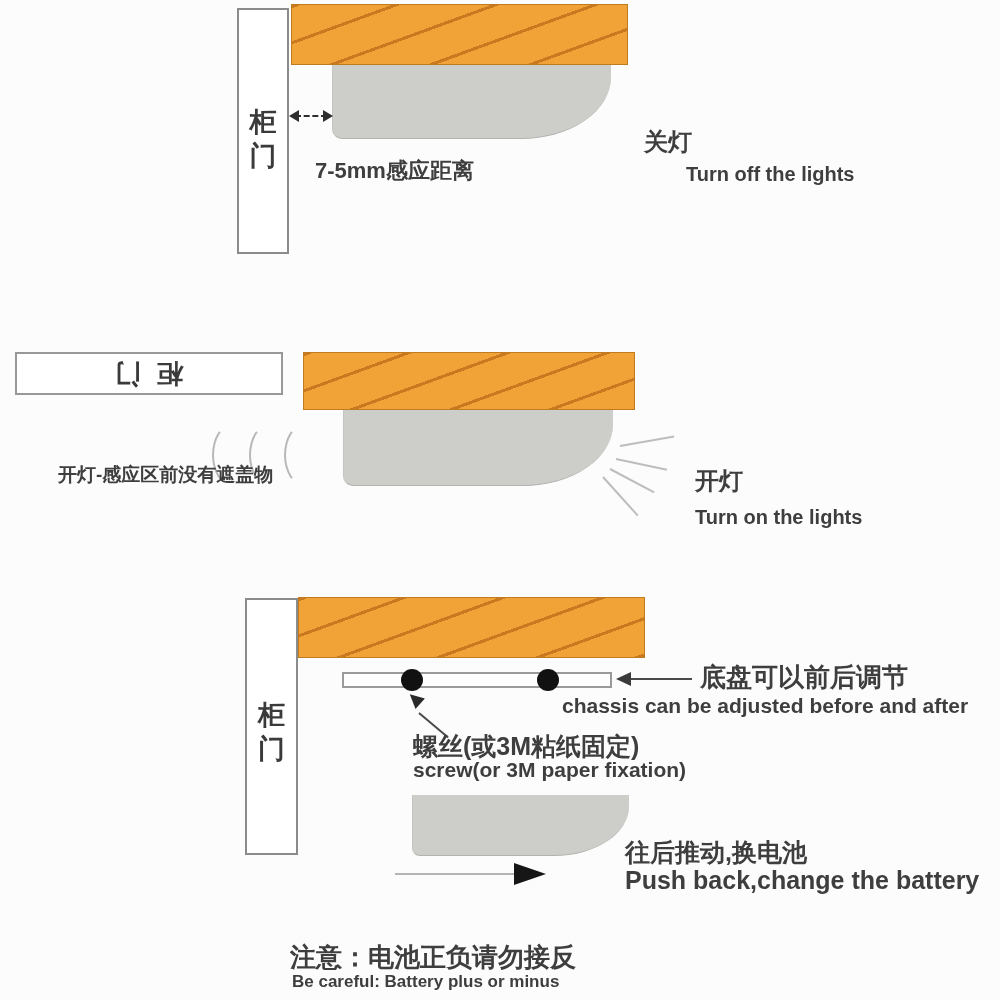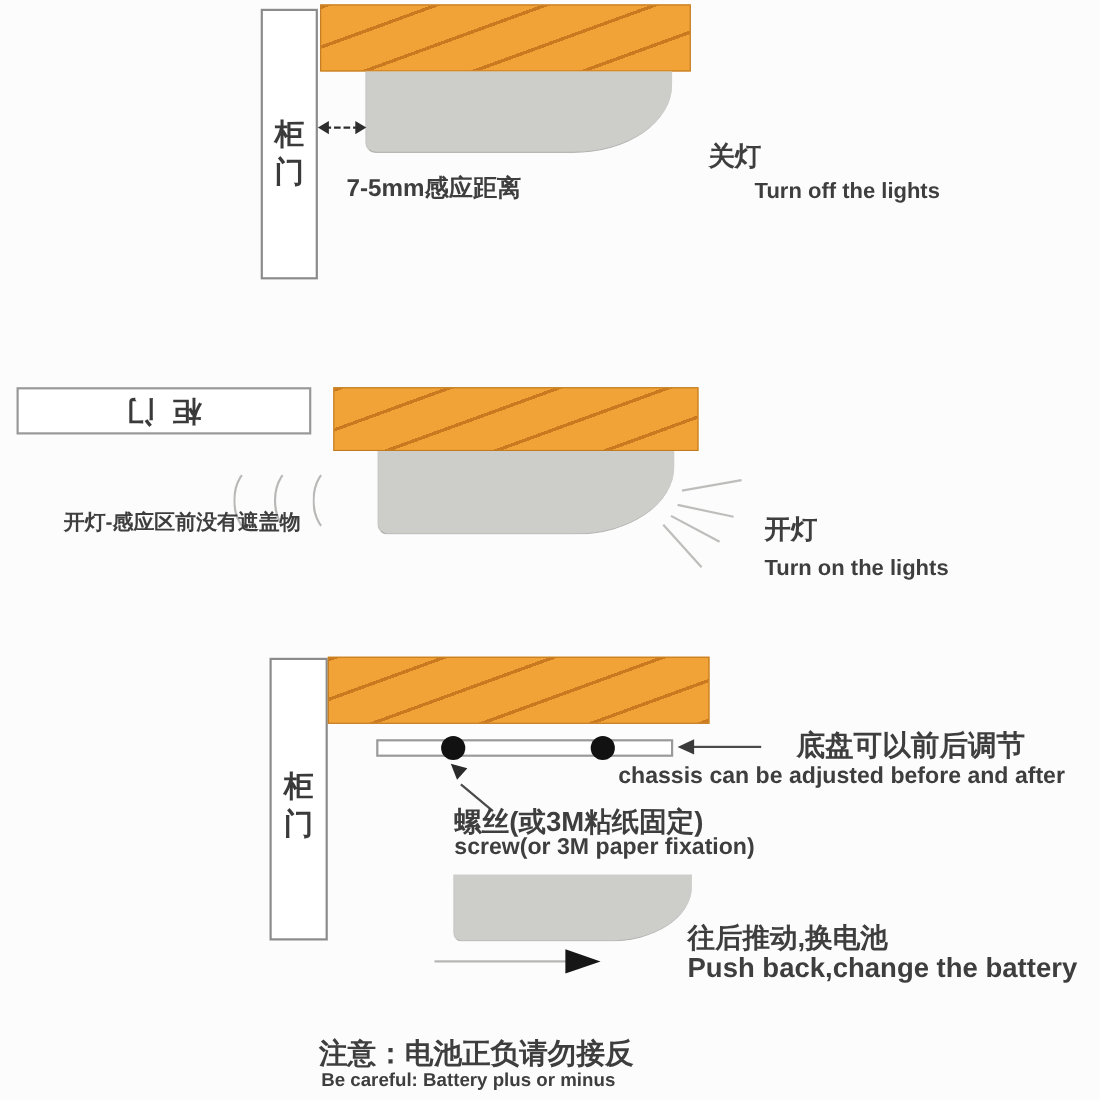--- a/index.html
+++ b/index.html
@@ -125,21 +125,21 @@
   <div class="abs chassis" style="left:342px;top:672px;width:270px;height:16px;"></div>
   <div class="abs dot" style="left:401px;top:669px;"></div>
   <div class="abs dot" style="left:537px;top:669px;"></div>
 
   <div class="abs line" style="left:419px;top:712px;width:38px;height:2px;transform:rotate(40deg);transform-origin:left center;"></div>
   <div class="abs tri head-upleft" style="left:408px;top:692px;"></div>
 
   <div class="abs line" style="left:630px;top:678px;width:62px;height:2px;"></div>
   <div class="abs tri head-left" style="left:616px;top:672px;"></div>
 
-  <div class="abs txt" style="left:700px;top:660px;font-size:26px;margin-left:24px;">底盘可以前后调节</div>
+  <div class="abs txt" style="left:700px;top:660px;font-size:26px;">底盘可以前后调节</div>
   <div class="abs txt" style="left:562px;top:694px;font-size:21px;">chassis can be adjusted before and after</div>
 
   <div class="abs txt" style="left:413px;top:730px;font-size:25px;">螺丝(或3M粘纸固定)</div>
   <div class="abs txt" style="left:413px;top:758px;font-size:21px;">screw(or 3M paper fixation)</div>
 
   <div class="abs light" style="left:412px;top:795px;width:216px;height:60px;border-radius:0 0 75px 8px / 0 0 50px 8px;"></div>
 
   <div class="abs line-light" style="left:395px;top:873px;width:125px;height:2px;"></div>
   <div class="abs tri head-right-big" style="left:514px;top:863px;"></div>
 

